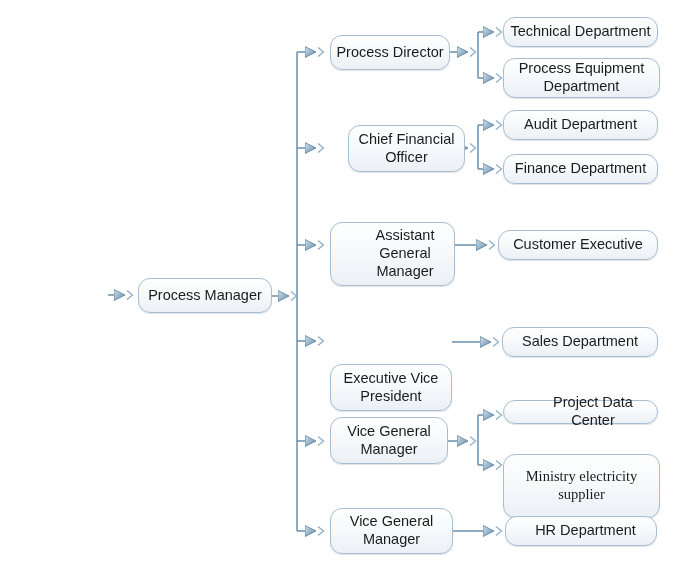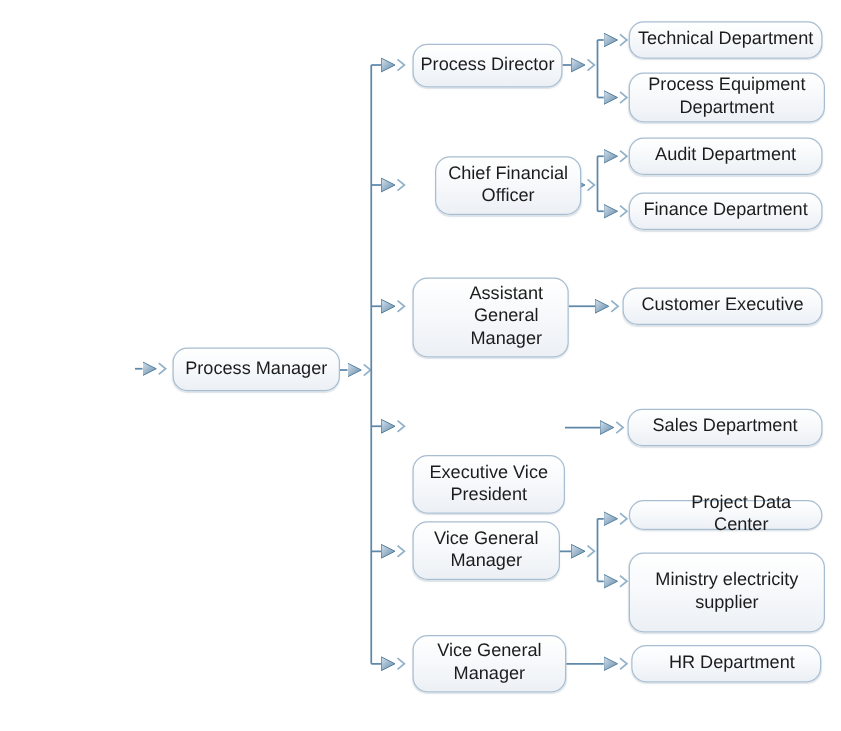--- a/index.html
+++ b/index.html
@@ -104,16 +104,16 @@
   <div class="node" style="left:330px; top:417px; width:118px; height:47px;">Vice General Manager</div>
   <div class="node" style="left:330px; top:508px; width:123px; height:46px;">Vice General Manager</div>
 
   <div class="node" style="left:503px; top:17px;  width:155px; height:30px;">Technical Department</div>
   <div class="node" style="left:503px; top:58px;  width:157px; height:40px;">Process Equipment Department</div>
   <div class="node" style="left:503px; top:110px; width:155px; height:30px;">Audit Department</div>
   <div class="node" style="left:503px; top:154px; width:155px; height:30px;">Finance Department</div>
   <div class="node" style="left:498px; top:230px; width:160px; height:30px;">Customer Executive</div>
   <div class="node" style="left:502px; top:327px; width:156px; height:30px;">Sales Department</div>
   <div class="node" style="left:503px; top:400px; width:155px; height:24px;padding-left:28px;">Project Data Center</div>
-  <div class="node" style="left:503px; top:442px; width:157px; height:64px;">Ministry electricity supplier</div>
+  <div class="node" style="left:503px; top:454px; width:157px; height:64px;font-family:Liberation Serif, serif;">Ministry electricity supplier</div>
   <div class="node" style="left:505px; top:516px; width:152px; height:30px;padding-left:12px;">HR Department</div>
 
 </div>
 
 </body></html>

